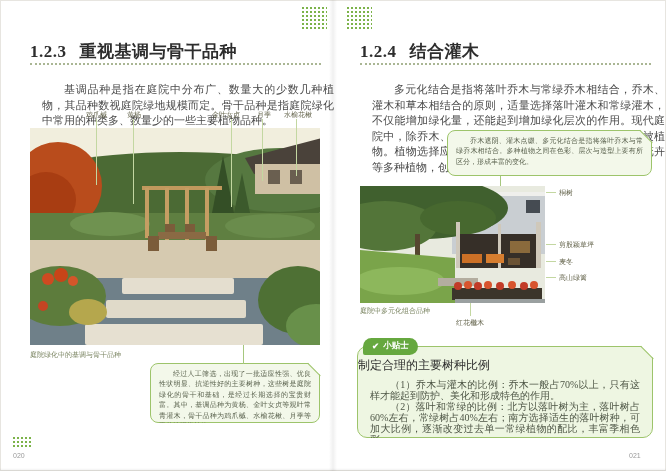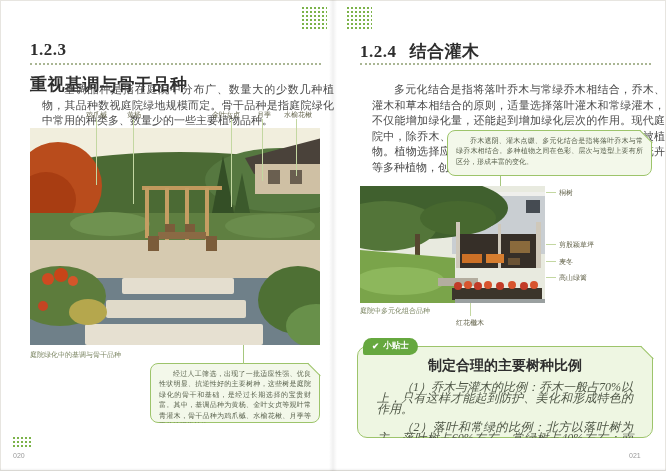--- a/index.html
+++ b/index.html
@@ -24,40 +24,40 @@
            clip-path:polygon(0 0,calc(100% - 12px) 0,100% 12px,100% 100%,0 100%);
            box-sizing:border-box;padding:5px 8px;}
   .callout p{margin:0;font-size:7px;line-height:10.4px;color:#5c6450;text-align:justify;text-indent:2em;}
   .fold{width:18px;height:1px;background:#9dc46b;transform:rotate(45deg);z-index:4;}
 
   .tipbox{border:1px solid #9dc46b;background:#eef6e2;border-radius:10px;box-sizing:border-box;
           clip-path:polygon(0 0,calc(100% - 12px) 0,100% 12px,100% 100%,0 100%);}
   .tip-tab{background:#66a83f;color:#fff;font-family:"Liberation Sans",sans-serif;font-size:8.5px;
            font-weight:bold;padding:2px 9px 3px 9px;border-radius:9px 9px 9px 2px;display:flex;
            gap:4px;align-items:center;z-index:5;}
-  .tip-title{font-size:14px;font-weight:bold;color:#2e2e2e;text-align:center;margin:10px 0 5px 0;}
-  .tip-para{font-size:12px;line-height:11px;color:#4d5545;text-align:justify;text-indent:2em;
-            margin:7px;padding:0 12px;font-style:italic;}
+  .tip-title{font-size:12px;font-weight:normal;color:#2e2e2e;margin:10px 0 5px 0;}
+  .tip-para{font-size:10px;line-height:11px;color:#4d5545;text-align:justify;text-indent:2em;
+            margin:0;padding:0 12px;}
 
   .dots{background-image:radial-gradient(circle,#7cb34a 1px,rgba(0,0,0,0) 1.3px);background-size:4px 4px;}
   .pagenum{font-size:7px;color:#9a9a9a;font-family:"Liberation Sans",sans-serif;}
   .photo{overflow:hidden;z-index:1;}
   .photo svg{display:block;}
 </style>
 </head>
 <body>
 
 <div class="book">
   <div class="abs spine"></div>
   <div class="abs edge-b"></div>
 
   <div class="abs dots" style="left:301px;top:6px;width:26px;height:23px;"></div>
   <div class="abs dots" style="left:346px;top:6px;width:26px;height:23px;"></div>
 
-  <div class="abs sec-title" style="left:30px;top:40px;flex-direction:column;">
+  <div class="abs sec-title" style="left:30px;top:40px;">
     <span>1.2.3</span>
     <span>重视基调与骨干品种</span>
   </div>
   <div class="abs rule" style="left:30px;top:63px;width:291px;"></div>
 
   <p class="abs body-text" style="left:30px;top:70px;width:292px;">基调品种是指在庭院中分布广、数量大的少数几种植物，其品种数视庭院绿地规模而定。骨干品种是指庭院绿化中常用的种类多、数量少的一些主要植物品种。</p>
 
   <span class="abs plabel" style="left:86px;top:110px;">鸡爪槭</span>
   <span class="abs plabel" style="left:127px;top:110px;">黄杨</span>
   <span class="abs plabel" style="left:212px;top:110px;">金叶女贞</span>

